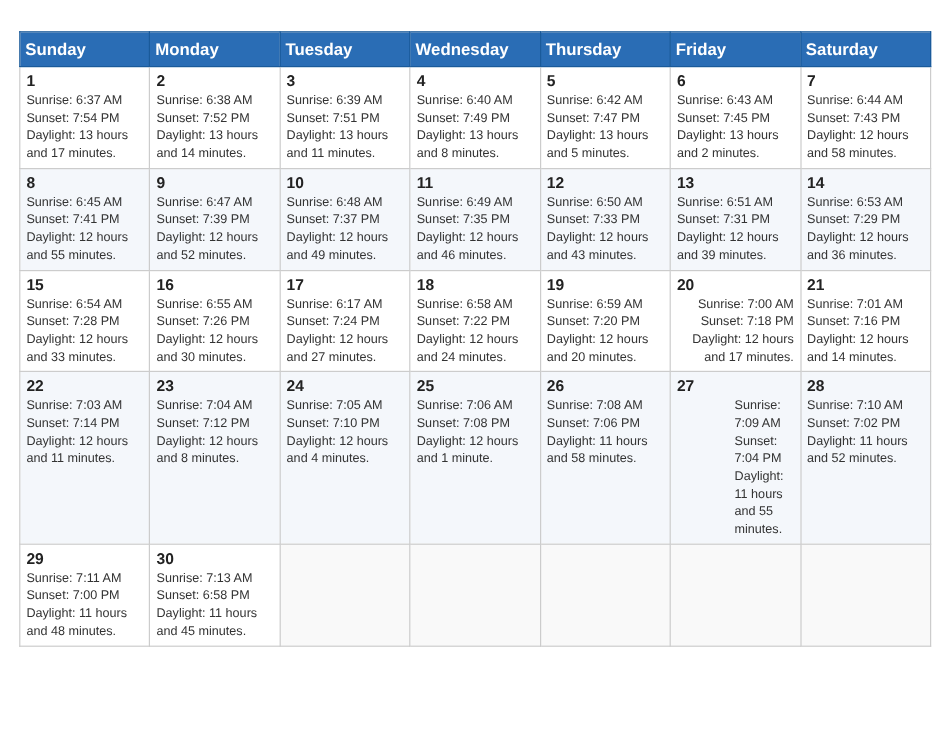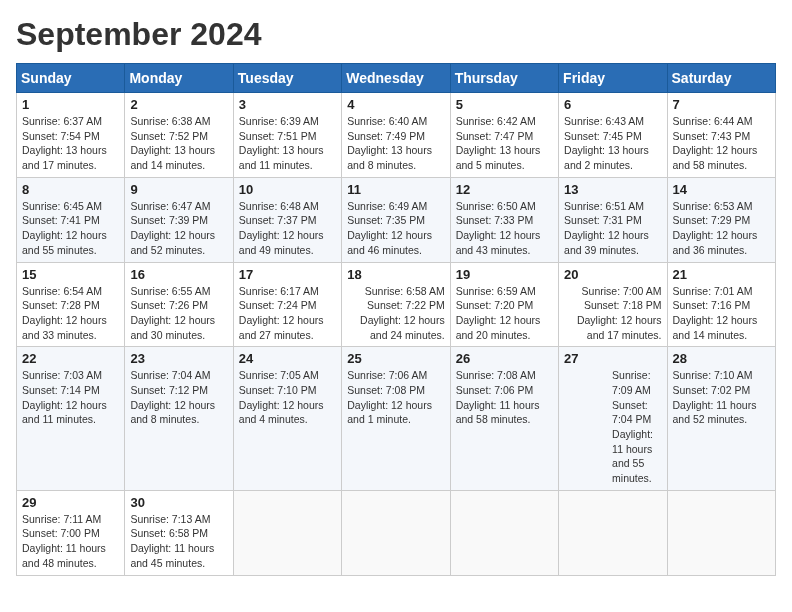--- a/index.html
+++ b/index.html
@@ -79,21 +79,20 @@
     }
     .empty-cell {
       background: #f9f9f9 !important;
     }
   </style>
 </head>
 <body>
 
 <div class="header-area">
   <div class="title-area">
-    <div class="month-title">September 2024</div>
   </div>
 </div>
 
 <table class="calendar-table">
   <thead>
     <tr>
     <th>Sunday</th>
         <th>Monday</th>
         <th>Tuesday</th>
         <th>Wednesday</th>
@@ -205,21 +204,21 @@
 Daylight: 12 hours and 30 minutes.</div>
         </td>
         <td>
           <span class="day-num">17</span>
           <div class="day-detail" style="white-space: pre-line;">Sunrise: 6:17 AM
 Sunset: 7:24 PM
 Daylight: 12 hours and 27 minutes.</div>
         </td>
         <td>
           <span class="day-num">18</span>
-          <div class="day-detail" style="white-space: pre-line; text-align: right;">Sunrise: 6:58 AM
+          <div class="day-detail" style="white-space: pre-line;">Sunrise: 6:58 AM
 Sunset: 7:22 PM
 Daylight: 12 hours and 24 minutes.</div>
         </td>
         <td>
           <span class="day-num">19</span>
           <div class="day-detail" style="white-space: pre-line;">Sunrise: 6:59 AM
 Sunset: 7:20 PM
 Daylight: 12 hours and 20 minutes.</div>
         </td>
         <td>

